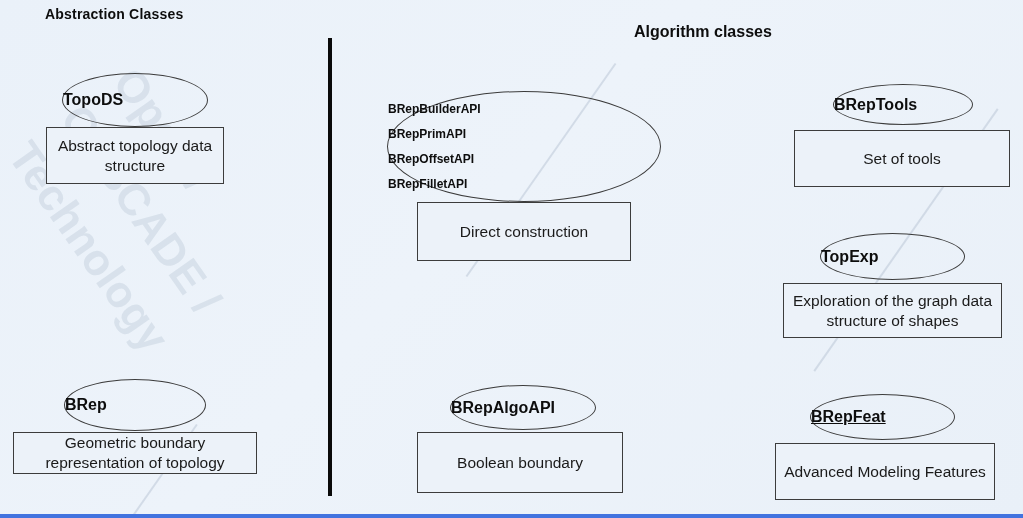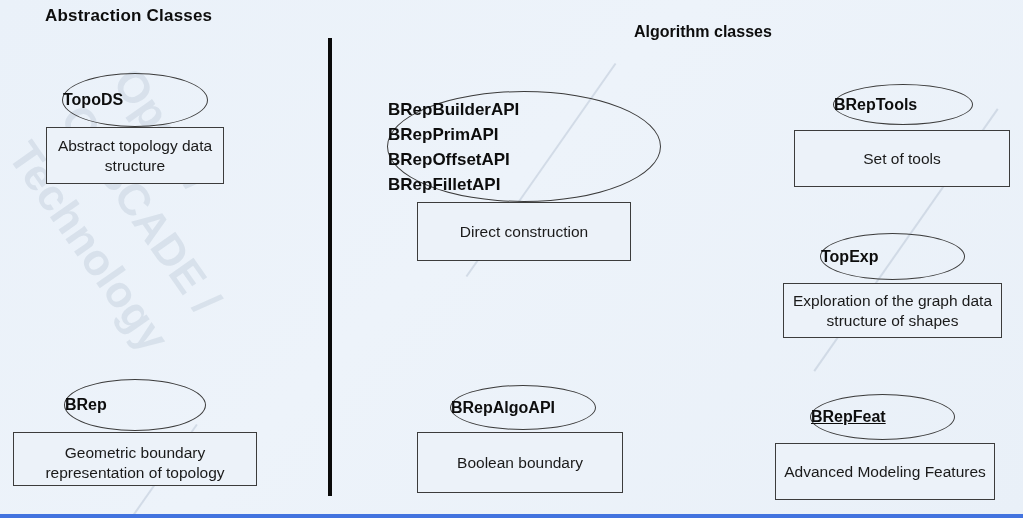--- a/index.html
+++ b/index.html
@@ -2,30 +2,30 @@
 <html><head>
 <meta charset="utf-8">
 <style>
   html,body{margin:0;padding:0;}
   body{font-family:"Liberation Sans","DejaVu Sans",sans-serif;}
   #stage{
     position:relative;width:1023px;height:518px;overflow:hidden;
     background:linear-gradient(135deg,#eaf1f9 0%,#edf3fa 45%,#e9f0f8 100%);
   }
   .title{position:absolute;font-weight:bold;color:#0d0d0d;white-space:nowrap;}
-  .title-left{left:45px;top:6px;font-size:17px;letter-spacing:.2px;}
+  .title-left{left:45px;top:6px;font-size:14px;letter-spacing:.2px;}
   .title-right{left:634px;top:11px;font-size:16px;margin-top:12px;}
   .divider{position:absolute;left:328px;top:38px;width:4px;height:458px;background:#0a0a0a;}
   .ellipse{
     position:absolute;border:1px solid #3c3c3c;border-radius:50%;
     display:flex;align-items:center;justify-content:flex-start;
     font-weight:bold;font-size:16px;color:#0d0d0d;text-align:center;
     background:transparent;box-sizing:border-box;
   }
-  .ellipse-lines{font-weight:bold;font-size:17px;line-height:25px;text-align:left;color:#0d0d0d;}
+  .ellipse-lines{font-weight:bold;font-size:12px;line-height:25px;text-align:left;color:#0d0d0d;}
   .box{
     position:absolute;border:1px solid #3c3c3c;box-sizing:border-box;
     display:flex;align-items:center;justify-content:center;
     font-size:15.5px;color:#1a1a1a;text-align:center;line-height:20px;
     background:#ecf2f9;padding:2px 6px;
   }
   .wm-text{
     position:absolute;color:rgba(140,158,180,0.20);font-size:44px;font-weight:bold;
     line-height:1.45;white-space:nowrap;transform:rotate(55deg);transform-origin:left top;
     pointer-events:none;user-select:none;
@@ -66,21 +66,21 @@
   <div class="ellipse" style="left:62px;top:73px;width:146px;height:54px;">
     <span>TopoDS</span>
   </div>
   <div class="box" style="left:46px;top:127px;width:178px;height:57px;">
     <span>Abstract topology data structure</span>
   </div>
 
   <div class="ellipse" style="left:64px;top:379px;width:142px;height:52px;">
     <span>BRep</span>
   </div>
-  <div class="box" style="left:13px;top:432px;width:244px;height:54px;align-items:flex-end;">
+  <div class="box" style="left:13px;top:432px;width:244px;height:42px;">
     <span>Geometric boundary representation of topology</span>
   </div>
 
   <div class="ellipse" style="left:387px;top:91px;width:274px;height:111px;">
     <div class="ellipse-lines">
       <div>BRepBuilderAPI</div>
       <div>BRepPrimAPI</div>
       <div>BRepOffsetAPI</div>
       <div>BRepFilletAPI</div>
     </div>

